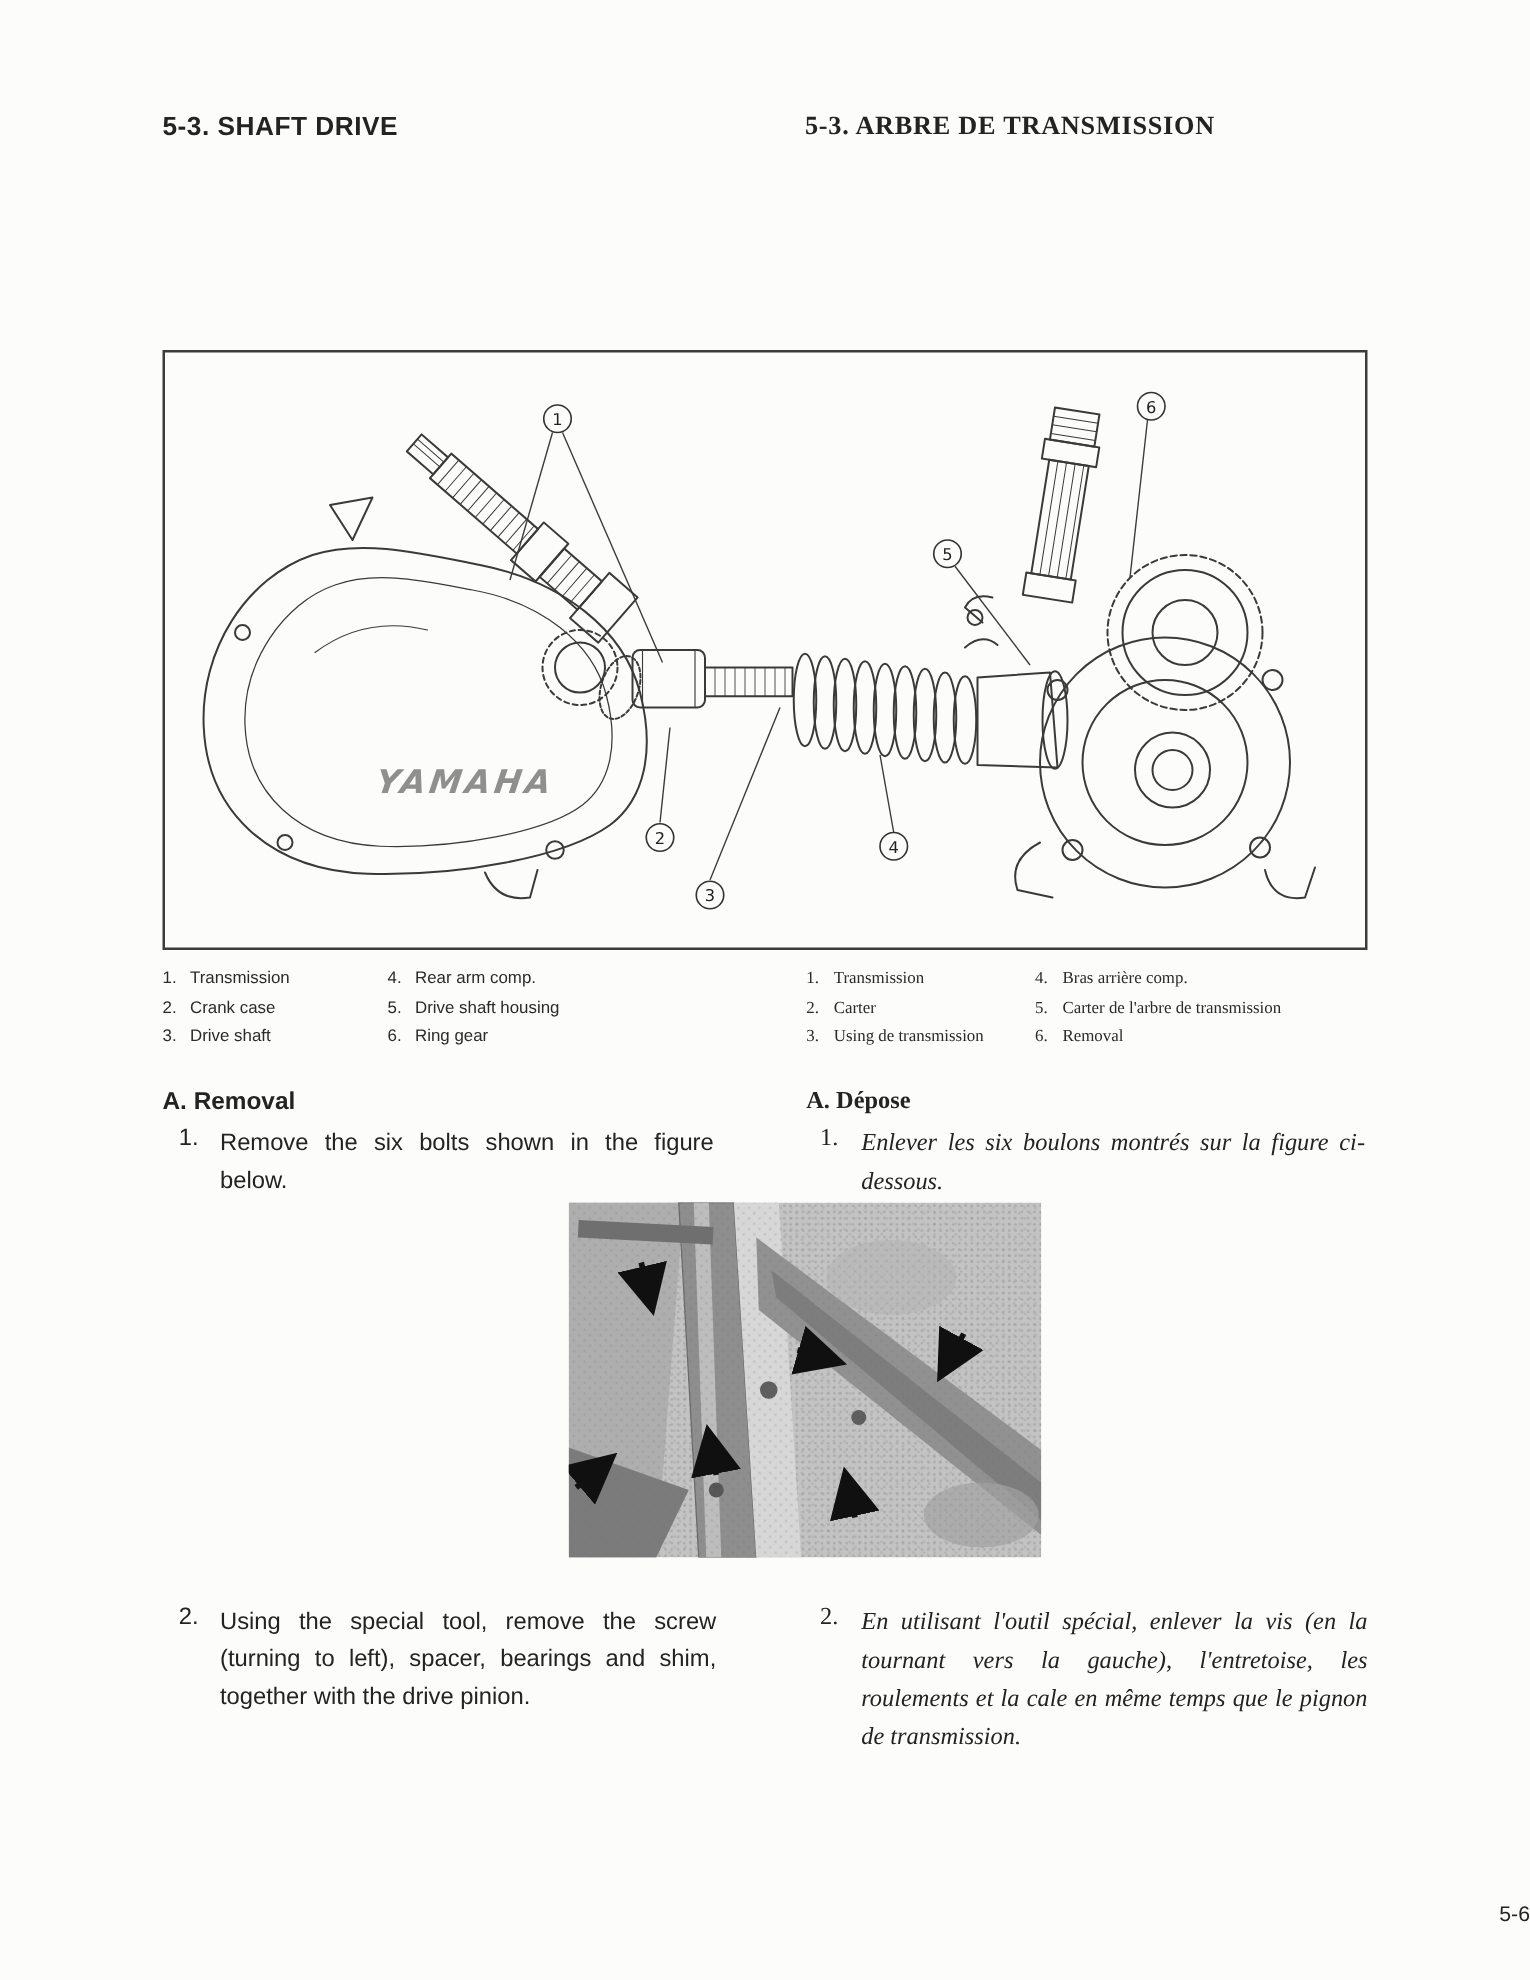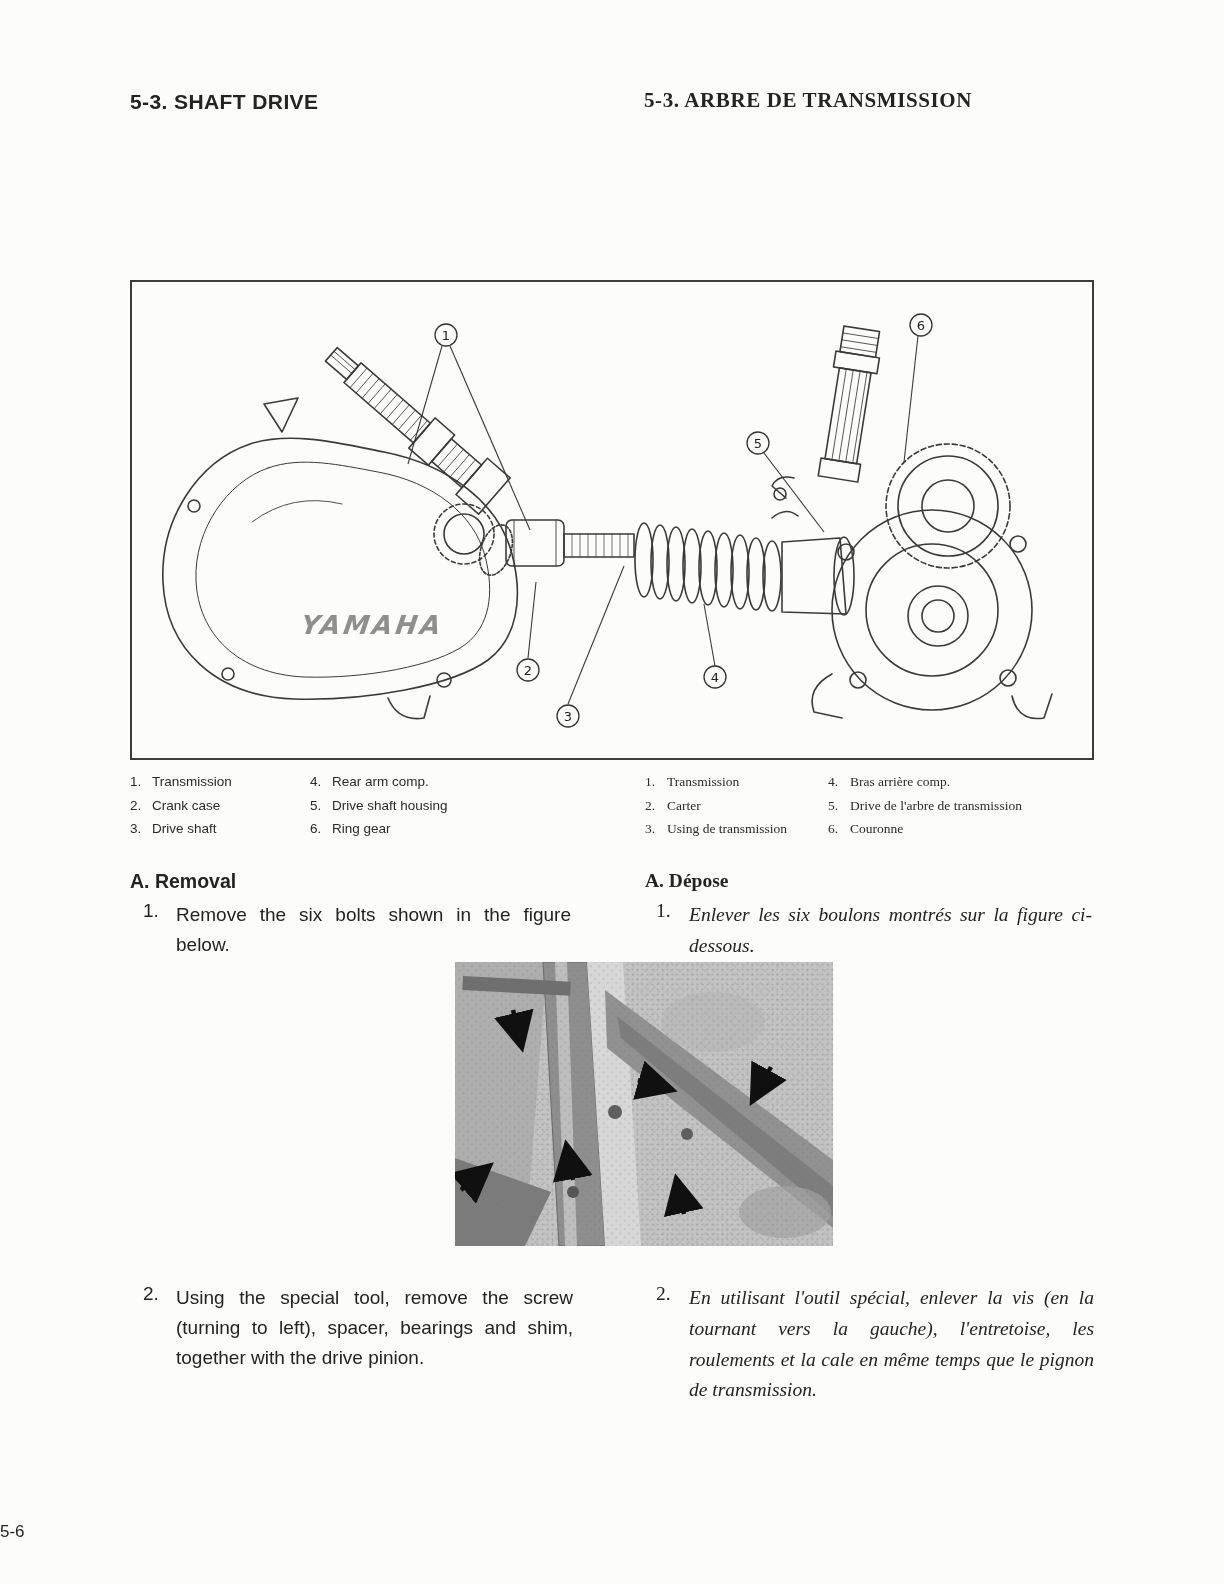--- a/index.html
+++ b/index.html
@@ -20,21 +20,21 @@
   .figure-box { border:2px solid #3c3c3c; background:#fcfcfa; }
   .parts { font-size:13.5px; line-height:1.75; color:#2a2a2a; }
   .prow { display:flex; white-space:nowrap; }
   .pnum { width:22px; flex:none; }
   .sub-heading { font-size:19.5px; font-weight:bold; }
   .step { display:flex; }
   .step-num { width:33px; flex:none; font-size:19px; }
   .fr .step-num { font-size:19.5px; }
   .step-text { font-size:19px; line-height:1.58; text-align:justify; }
   .fr .step-text { font-size:19.5px;font-style:italic; }
-  .page-num { font-size:17px; text-align:left; width:100%; }
+  .page-num { font-size:17px; text-align:right; width:100%; }
 </style>
 </head>
 <body>
 
 <div class="page">
 
   <div class="abs en heading" style="left:130px; top:90px; width:450px;">5-3. SHAFT DRIVE</div>
   <div class="abs fr heading" style="left:644px; top:88px; width:460px;">5-3. ARBRE DE TRANSMISSION</div>
 
 
@@ -197,25 +197,25 @@
         <span>Using de transmission</span>
       </div>
   </div>
   <div class="abs parts fr" style="left:828px; top:770px;">
     <div class="prow">
         <span class="pnum">4.</span>
         <span>Bras arrière comp.</span>
       </div>
     <div class="prow">
         <span class="pnum">5.</span>
-        <span>Drive de l'arbre de transmission</span>
+        <span>Carter de l'arbre de transmission</span>
       </div>
     <div class="prow">
         <span class="pnum">6.</span>
-        <span>Couronne</span>
+        <span>Removal</span>
       </div>
   </div>
 
   <div class="abs en sub-heading" style="left:130px; top:870px;">A. Removal</div>
   <div class="abs en step" style="left:143px; top:900px; width:428px;">
     <span class="step-num">1.</span>
     <span class="step-text">Remove the six bolts shown in the figure below.</span>
   </div>
 
   <div class="abs fr sub-heading" style="left:645px; top:870px;">A. Dépose</div>

